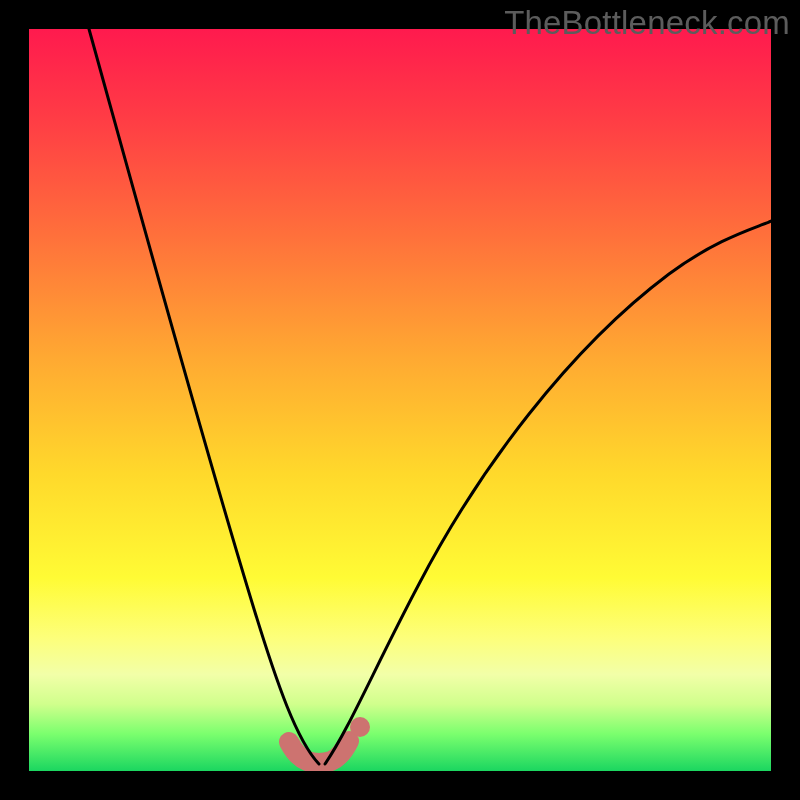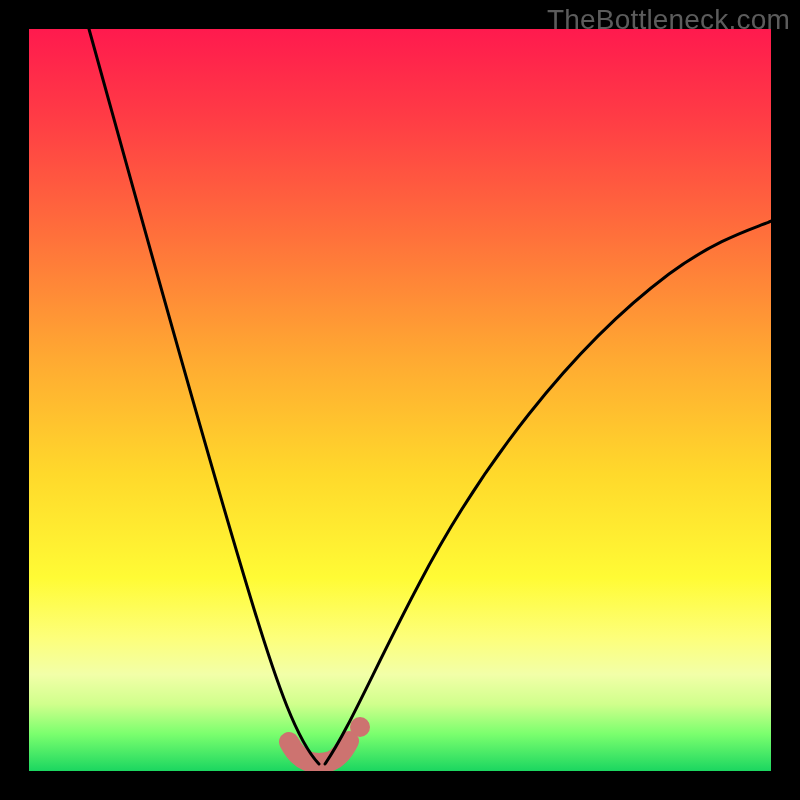--- a/index.html
+++ b/index.html
@@ -28,21 +28,21 @@
       #d0ff8c 91%,
       #7bff6e 95%,
       #1bd660 100%
     );
   }
   .watermark {
     position: absolute;
     top: 4px;
     right: 10px;
     font-family: Arial, Helvetica, sans-serif;
-    font-size: 28px;
+    font-size: 33px;
     color: #5c5c5c;
     letter-spacing: 0.2px;
     font-weight: 500;
   }
   svg.curves {
     position: absolute;
     left: 0;
     top: 0;
     width: 742px;
     height: 742px;

